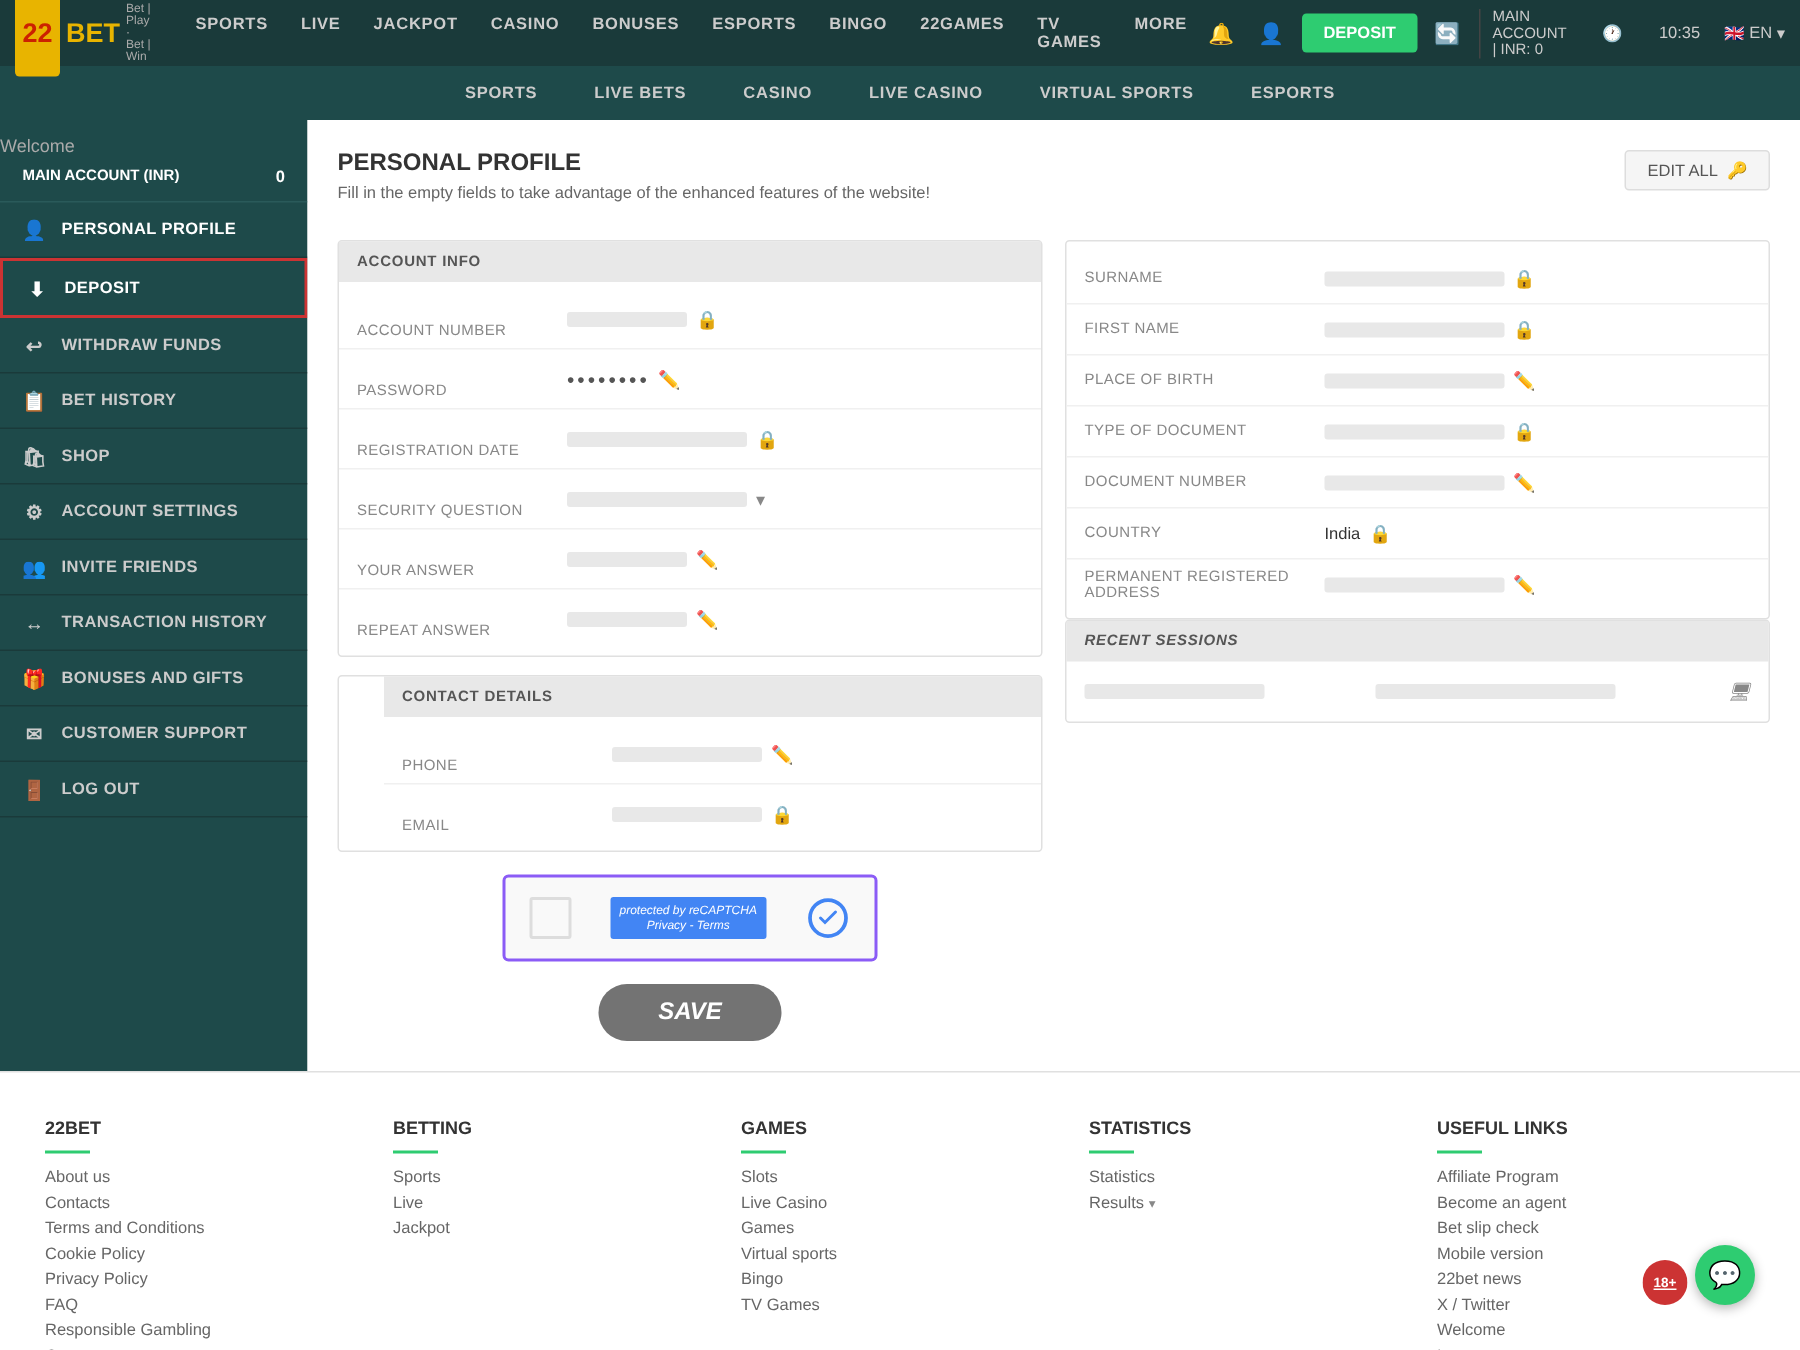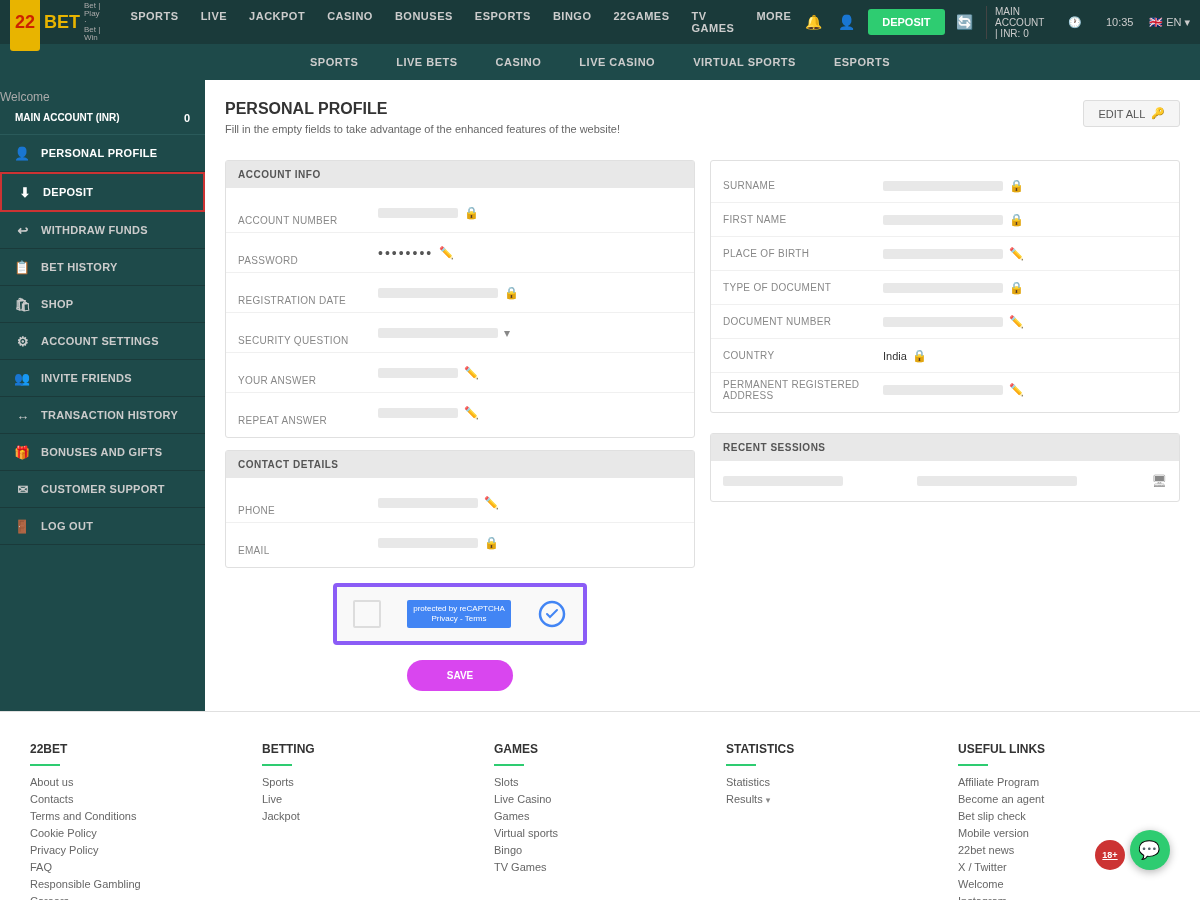--- a/index.html
+++ b/index.html
@@ -302,68 +302,71 @@
     .sessions-row {
       display: flex;
       align-items: center;
       justify-content: space-between;
       padding: 8px 12px;
     }
 
     
     .contact-section {
       margin-top: 0;
+      padding-left: 30px;
     }
 
     
     .recaptcha-area {
       display: flex;
       justify-content: center;
       margin: 15px 0;
     }
     .recaptcha-box {
-      border: 4px solid #8b5cf6;
+      border: 2px solid #8b5cf6;
       padding: 12px 16px;
       display: flex;
       align-items: center;
       gap: 26px;
       border-radius: 4px;
       background: #f9f9f9;
       min-width: 250px;
+      font-style: italic;
     }
     .recaptcha-logo {
       background: #4285f4;
       color: white;
       font-size: 8px;
       padding: 4px 6px;
       border-radius: 2px;
       line-height: 1.3;
       text-align: center;
     }
     .recaptcha-check {
       width: 28px;
       height: 28px;
       border: 2px solid #ddd;
       border-radius: 2px;
       display: flex;
       align-items: center;
       justify-content: center;
     }
     .save-btn {
-      background: #d946ef;
+      background: #737373;
       color: #fff;
       border: none;
       padding: 10px 40px;
       border-radius: 20px;
-      font-size: 10px;
+      font-size: 16px;
       font-weight: bold;
       cursor: pointer;
       display: block;
       margin: 0 auto;
       text-transform: uppercase;
+      font-style: italic;
     }
 
     
     .footer {
       background: #fff;
       padding: 30px 30px 10px;
       border-top: 1px solid #e0e0e0;
     }
     .footer-grid {
       display: grid;
@@ -696,21 +699,21 @@
             <div class="field-row">
               <span class="right-field-label">PERMANENT REGISTERED ADDRESS</span>
               <div class="field-value">
                 <div class="field-placeholder"></div>
                 <span class="field-icon green">✏️</span>
               </div>
             </div>
           </div>
         </div>
 
-        <div class="section-box" style="margin-top:20px;">
+        <div class="section-box" style="margin-top:0;font-style:italic;">
           <div class="section-header">RECENT SESSIONS</div>
           <div class="section-body">
             <div class="sessions-row">
               <div class="sessions-placeholder"></div>
               <div class="sessions-placeholder" style="width:160px;"></div>
               <span class="field-icon">🖥</span>
             </div>
           </div>
         </div>
       </div>

